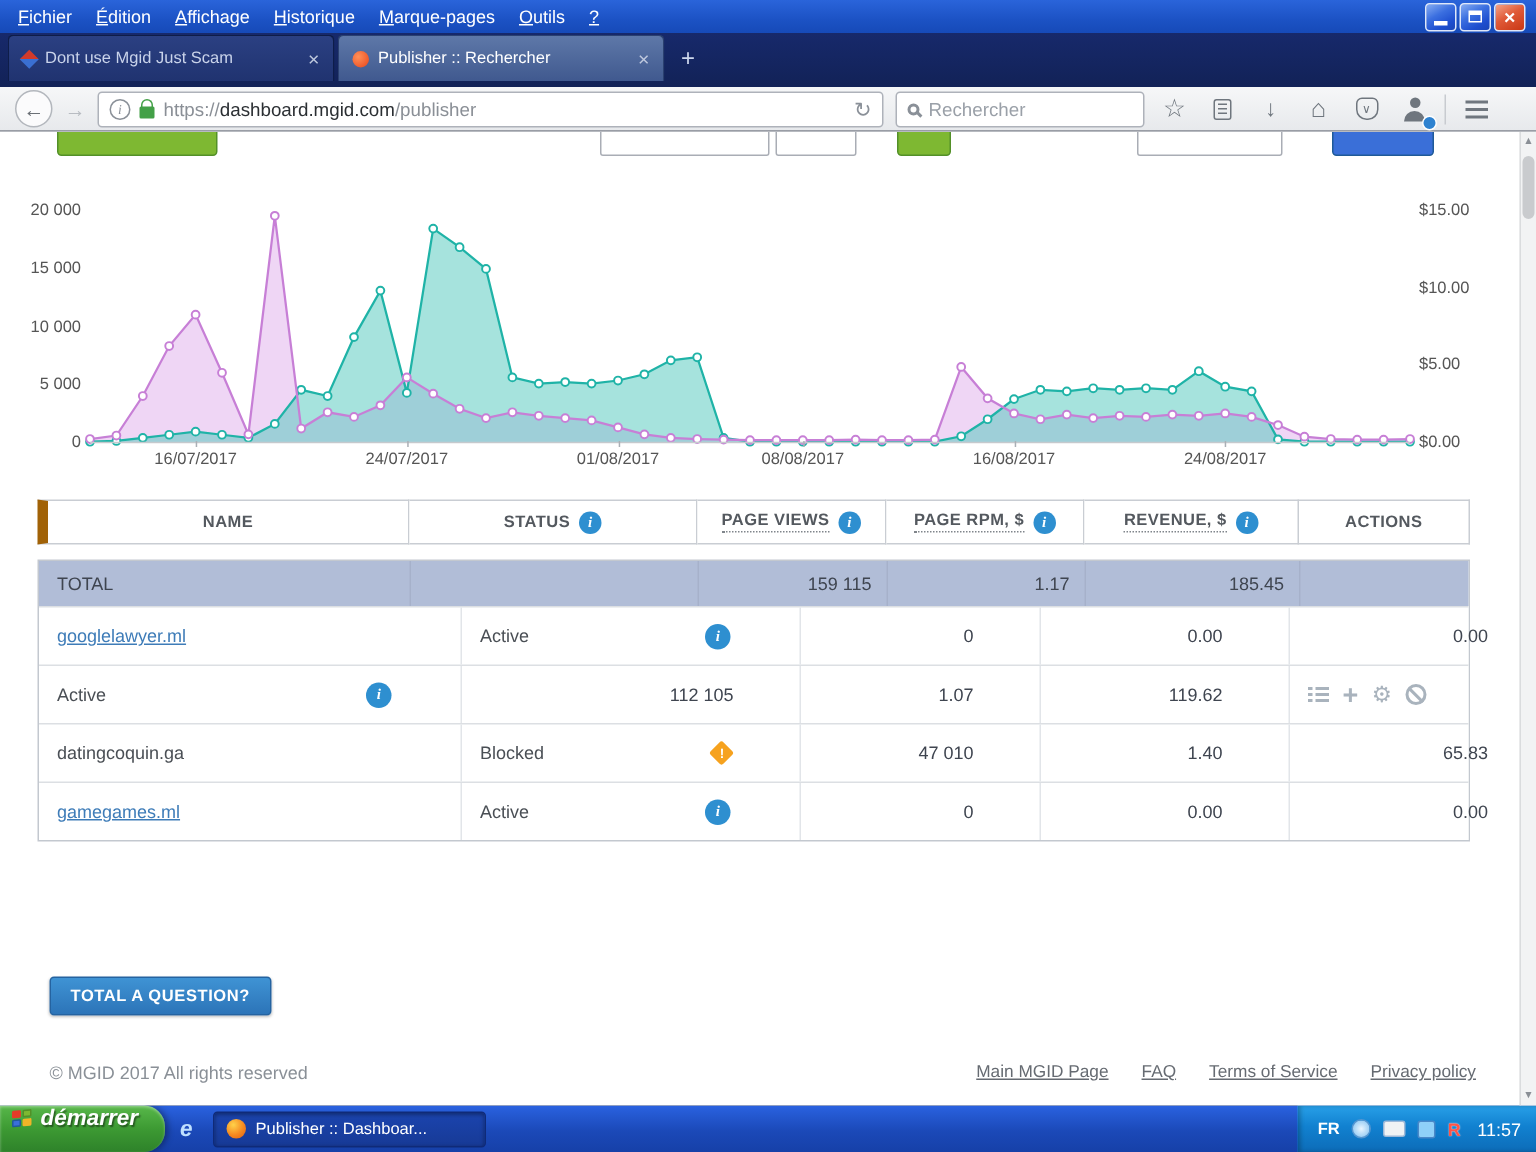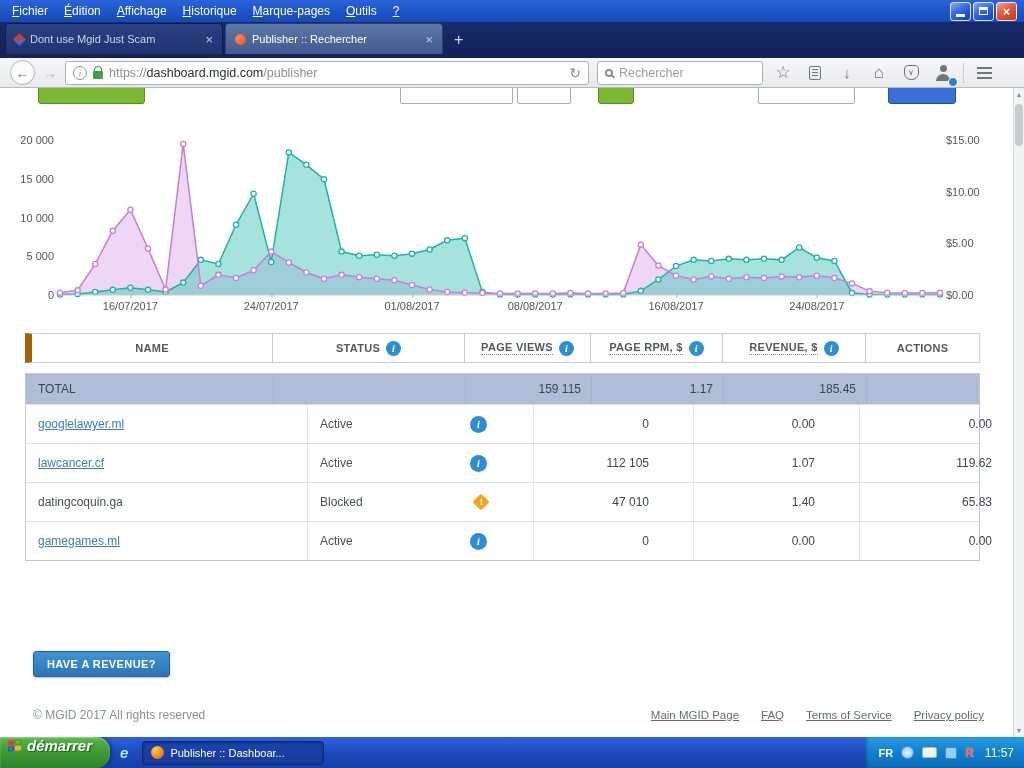--- a/index.html
+++ b/index.html
@@ -455,23 +455,20 @@
             <div class="cell num">0</div>
             <div class="cell num">0.00</div>
             <div class="cell num">0.00</div>
             <div class="cell actions-cell">
               <span class="ic-plus">+</span>
               <span class="ic-gear">⚙</span>
               <span class="ic-block"></span>
             </div>
           </div>
           <div class="data-row">
-            <div class="cell name-cell">
-              <a href="#" class="site-link">lawcancer.cf</a>
-            </div>
             <div class="cell status-cell">
               <span>Active</span>
               <span class="info-badge" style="width: 17px; height: 17px;">i</span>
             </div>
             <div class="cell num">112 105</div>
             <div class="cell num">1.07</div>
             <div class="cell num">119.62</div>
             <div class="cell actions-cell">
               <span class="ic-list">
                 <i></i>
@@ -513,21 +510,21 @@
             <div class="cell num">0.00</div>
             <div class="cell actions-cell">
               <span class="ic-plus">+</span>
               <span class="ic-gear">⚙</span>
               <span class="ic-block"></span>
             </div>
           </div>
         </div>
     </section>
 
-    <button class="question-btn">HAVE A REVENUE?</button>
+    <button class="question-btn">TOTAL A QUESTION?</button>
 
     <div class="footer">
       <span class="copyright">© MGID 2017 All rights reserved</span>
       <nav class="flinks">
           <a href="#">Main MGID Page</a>
           <a href="#">FAQ</a>
           <a href="#">Terms of Service</a>
           <a href="#">Privacy policy</a>
         </nav>
     </div>

